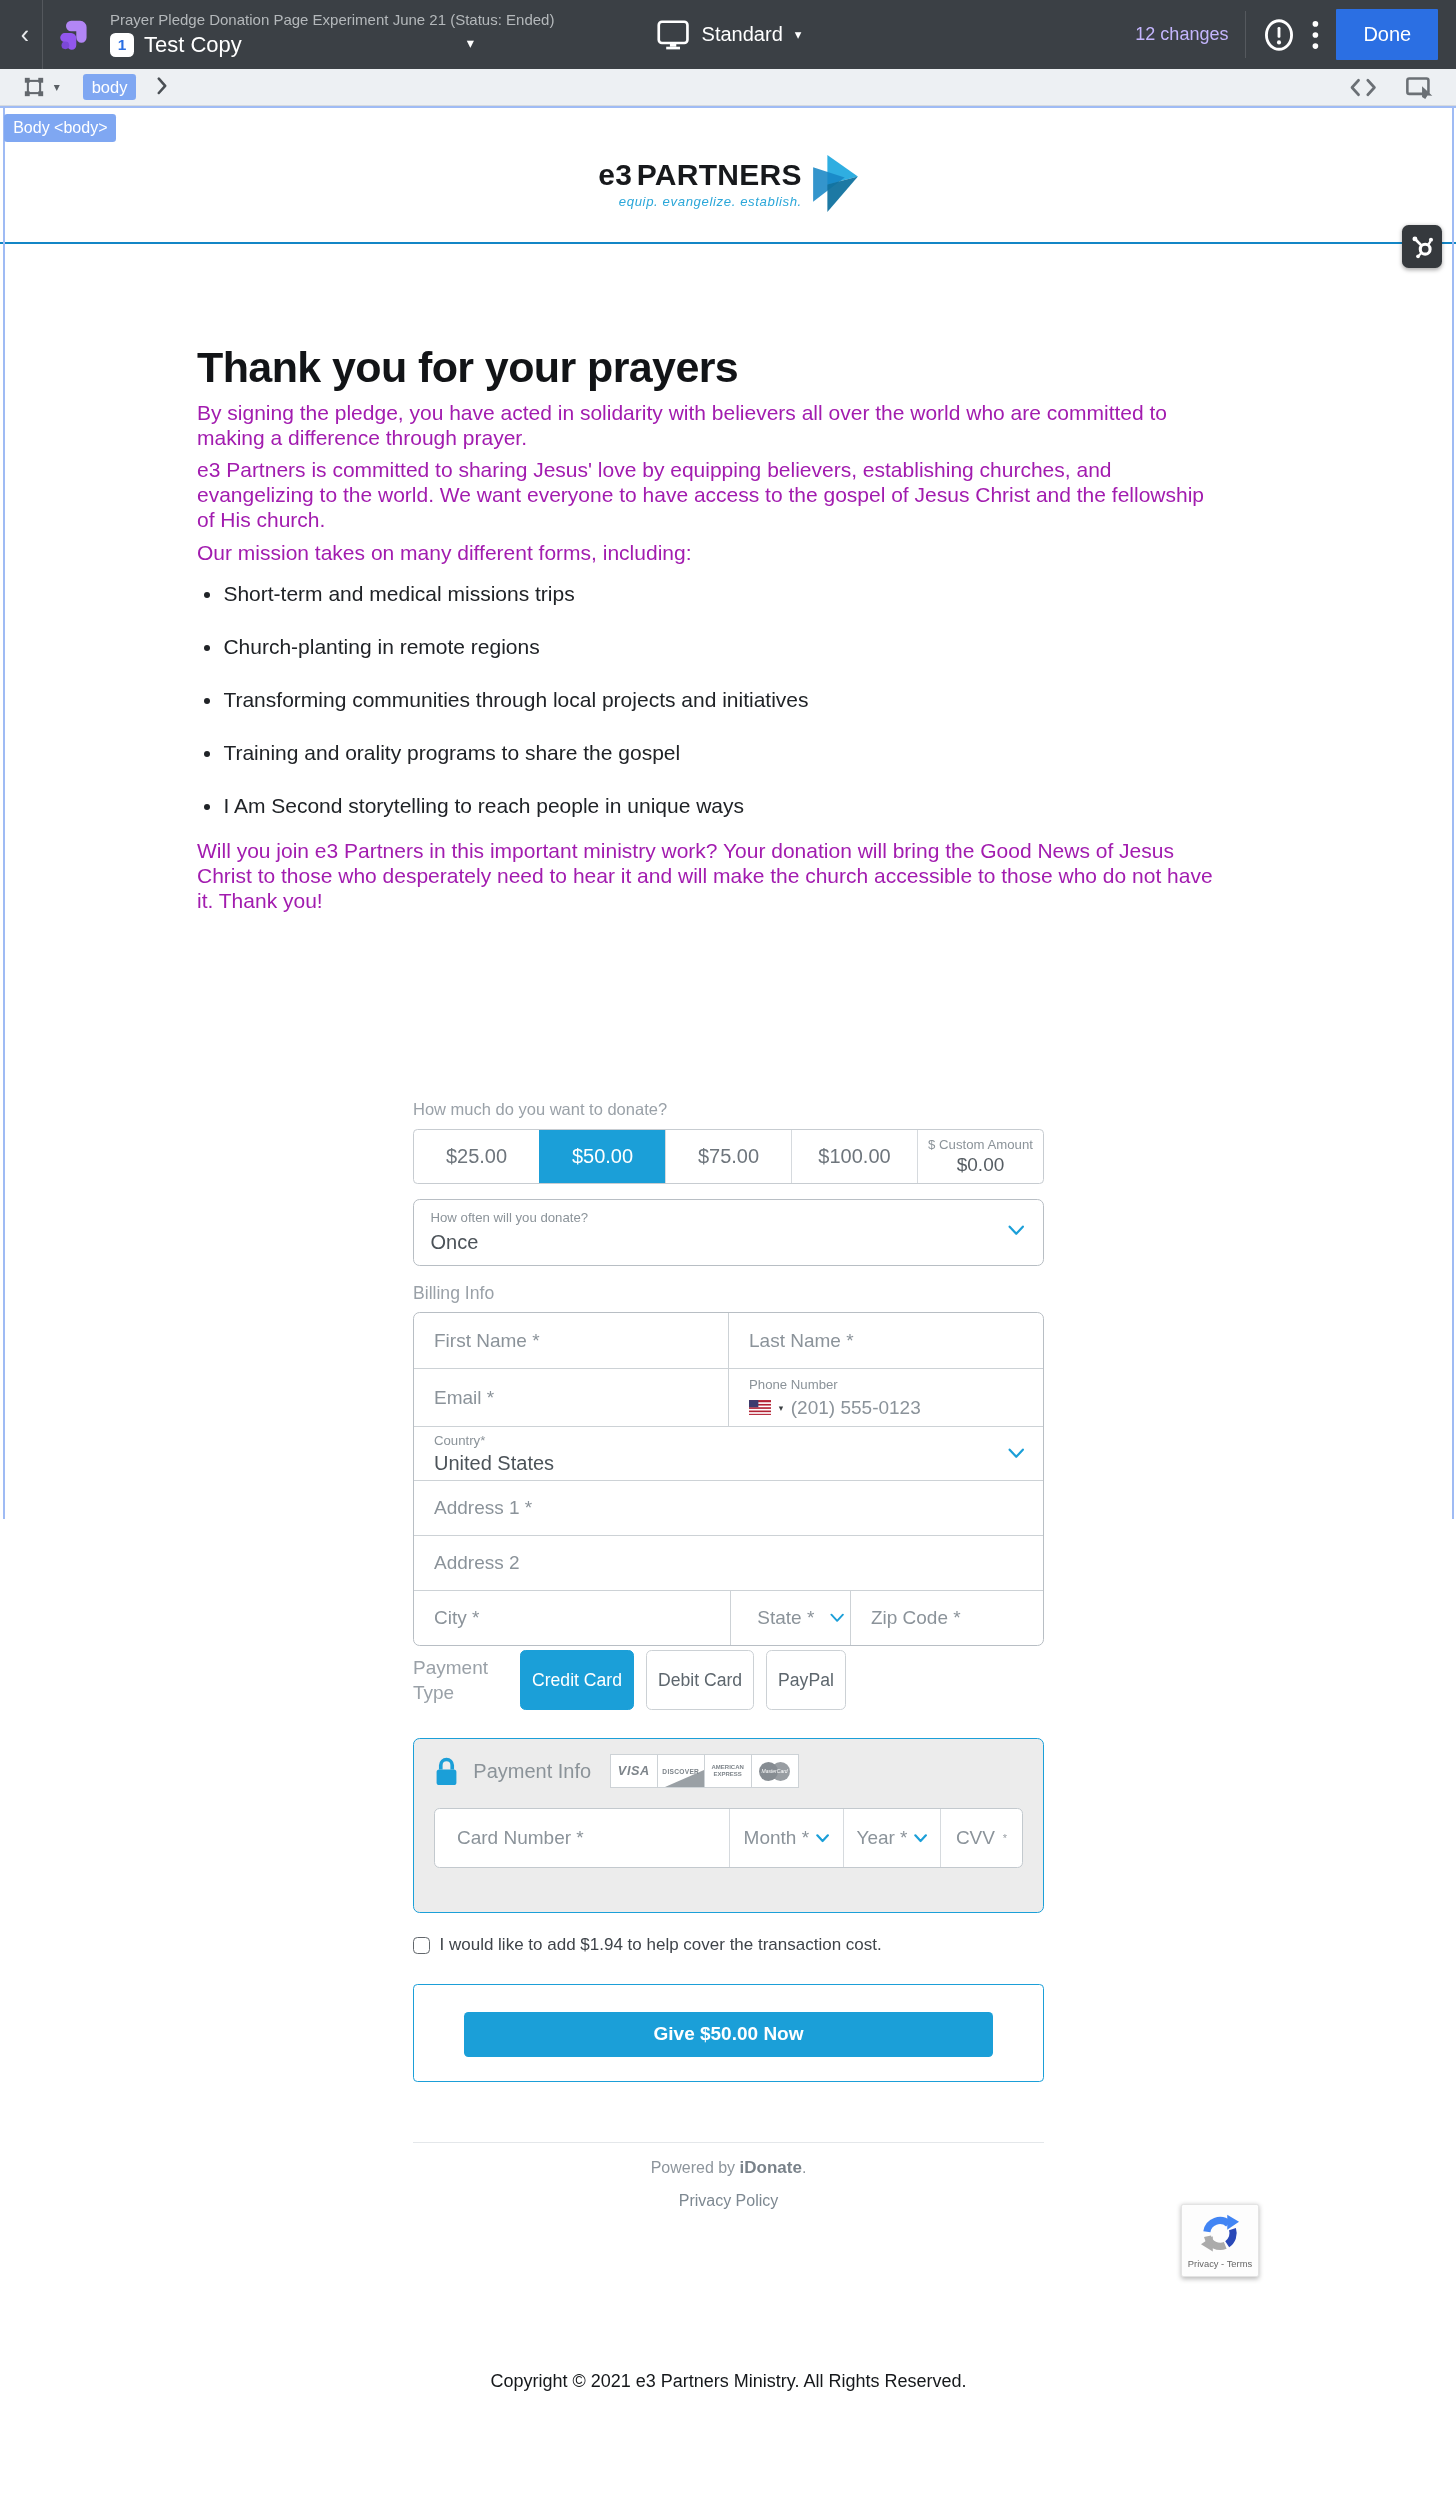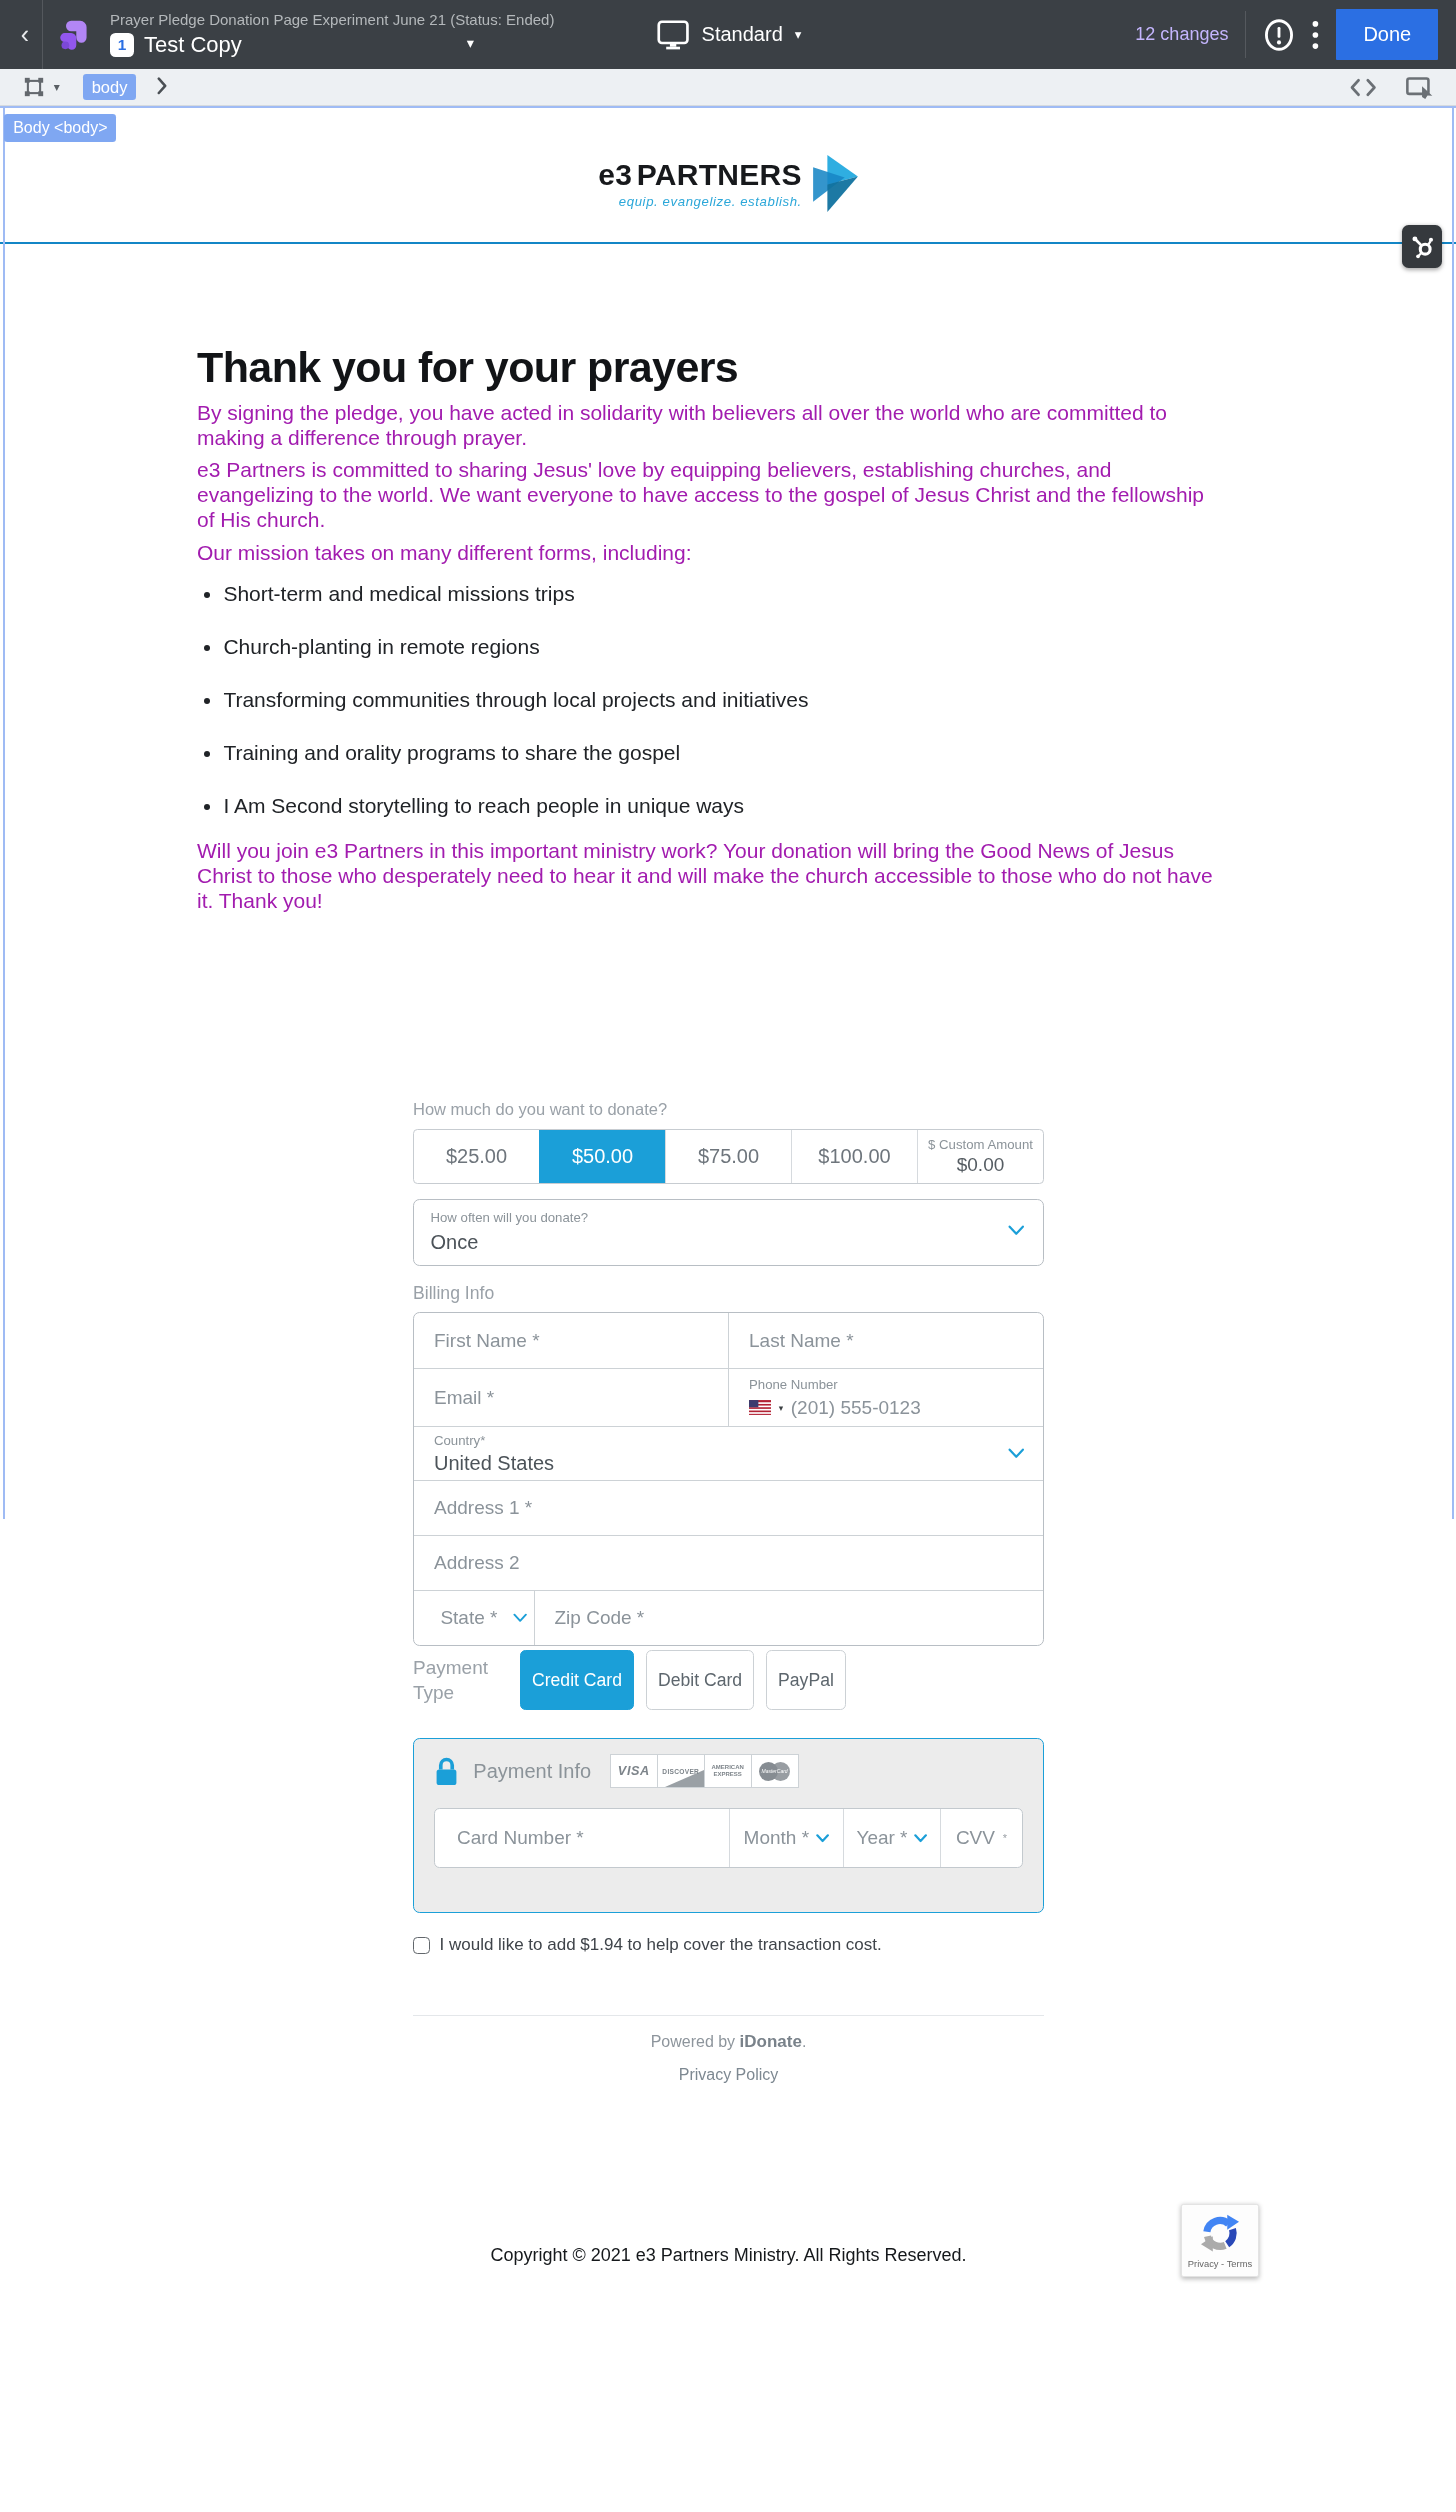--- a/index.html
+++ b/index.html
@@ -317,20 +317,23 @@
         <div class="bcell">
             <span class="ph">Address 1 *</span>
           </div>
       </div>
       <div class="brow">
         <div class="bcell">
             <span class="ph">Address 2</span>
           </div>
       </div>
       <div class="brow">
+        <div class="bcell city">
+            <span class="ph">City *</span>
+          </div>
         <div class="bcell state">
           <span class="ph">State *</span>
           <svg width="14.3" height="10" viewBox="0 0 30 20">
               <polyline points="3,3 15,16 27,3" fill="none" stroke="#1b9fd8" stroke-width="4" stroke-linecap="round" stroke-linejoin="round"></polyline>
             </svg>
         </div>
         <div class="bcell zip">
             <span class="ph">Zip Code *</span>
           </div>
       </div>
@@ -392,20 +395,23 @@
             <span class="sup">*</span>
         </div>
       </div>
     </div>
 
     <div class="coverline">
       <span class="checkbox"></span>
       <span class="coverlabel">I would like to add $1.94 to help cover the transaction cost.</span>
     </div>
 
+    <div class="givewrap">
+      <button class="givebtn">Give $50.00 Now</button>
+    </div>
 
     <div class="donate-divider"></div>
     <div class="powered">
       <span>Powered by</span>
       <span class="brandname">iDonate</span><span>.</span>
     </div>
     <div class="privacy">Privacy Policy</div>
   </section>
 
   <div class="recaptcha">

